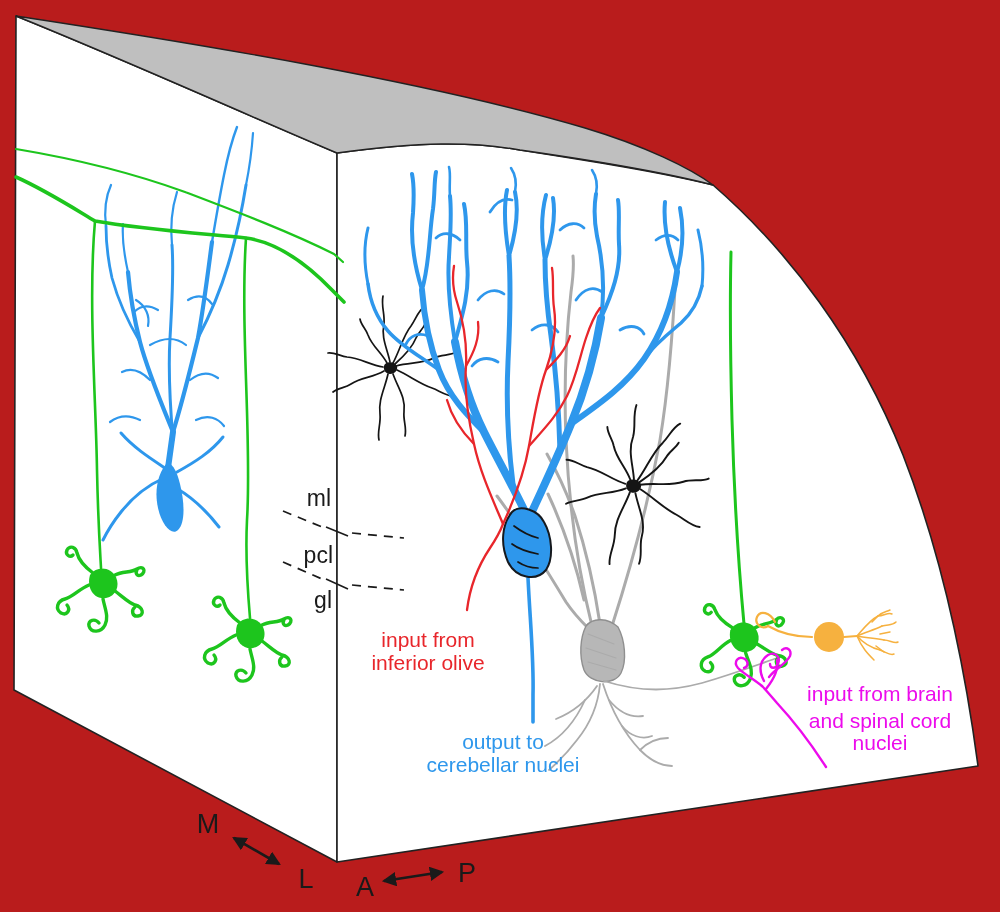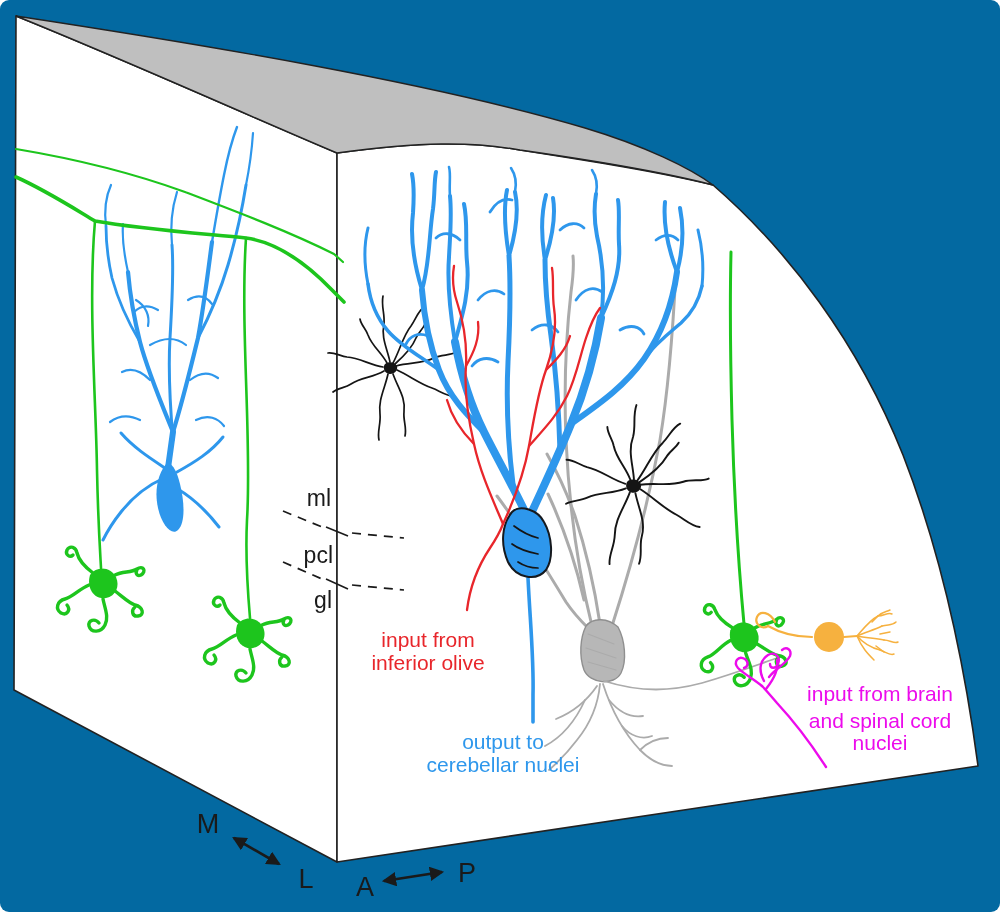--- a/index.html
+++ b/index.html
@@ -1,16 +1,16 @@
 <!DOCTYPE html>
 <html style="--purkinje: #2E97EC; --granule: #1DC51D; --climbing: #E8262B; --mossy: #EC0BEC; --ubc: #F6B13F; --golgi: #ABABAB; --golgi_soma: #B7B7B7; --stellate: #151515; --outline: #222222; --top_face: #BFBFBF; --label: #1A1A1A;"><head>
 <meta charset="utf-8">
 <style>
   html,body{margin:0;padding:0;background:#fff;}
-  .stage{width:1000px;height:912px;position:relative;background:#0369a1;overflow:hidden;border-radius:9px;}
+  .stage{width:1000px;height:912px;position:relative;background:#b91c1c;overflow:hidden;}
   svg{display:block;}
   .face{fill:#ffffff;stroke:var(--outline);stroke-width:1.6;stroke-linejoin:round;}
   .topface{fill:var(--top_face);stroke:var(--outline);stroke-width:1.4;stroke-linejoin:round;}
   .pk{stroke:var(--purkinje);fill:none;stroke-linecap:round;stroke-linejoin:round;}
   .pkf{fill:var(--purkinje);}
   .gr{stroke:var(--granule);fill:none;stroke-linecap:round;stroke-linejoin:round;}
   .grf{fill:var(--granule);}
   .cf{stroke:var(--climbing);fill:none;stroke-width:2.3;stroke-linecap:round;}
   .mf{stroke:var(--mossy);fill:none;stroke-width:2.4;stroke-linecap:round;}
   .ub{stroke:var(--ubc);fill:none;stroke-linecap:round;}

